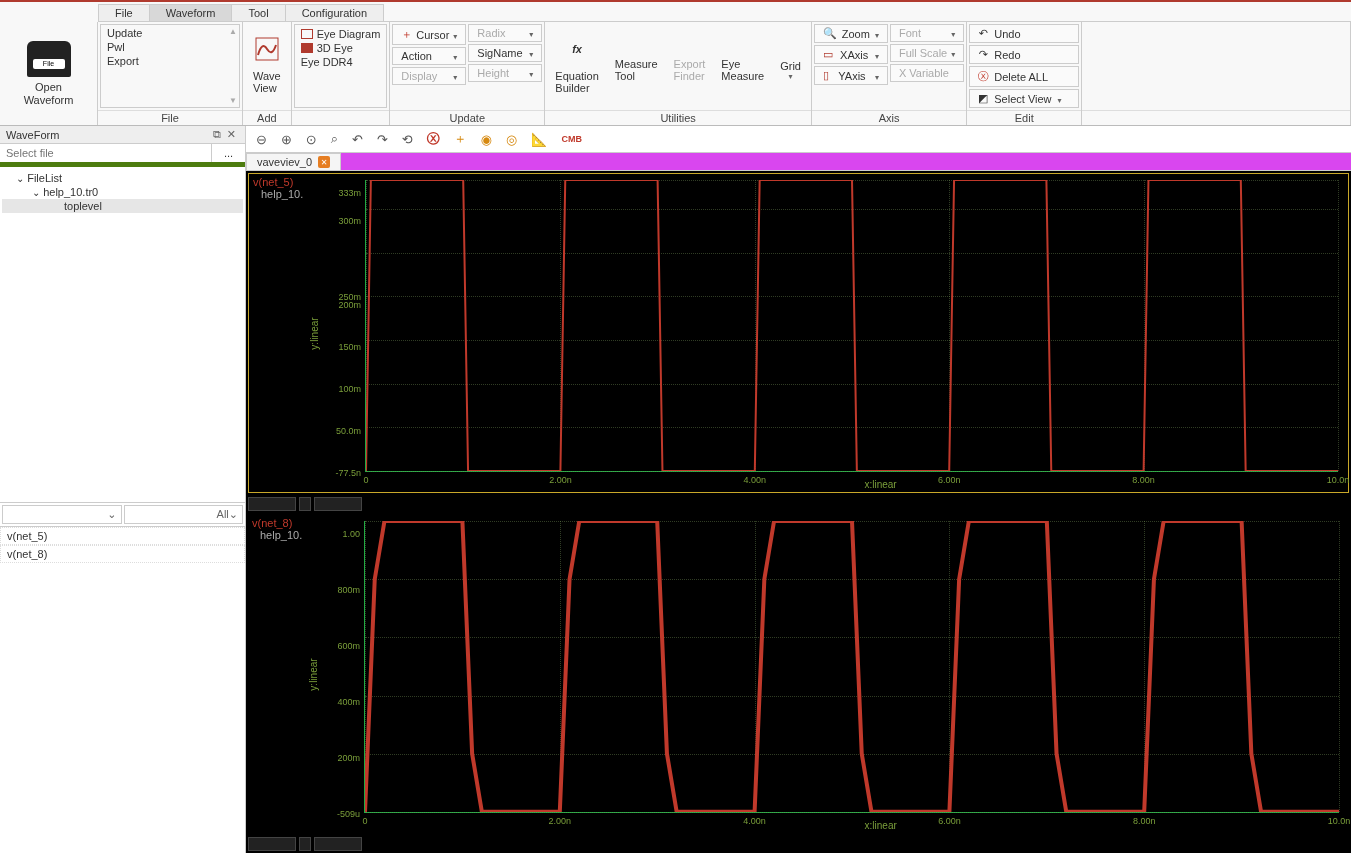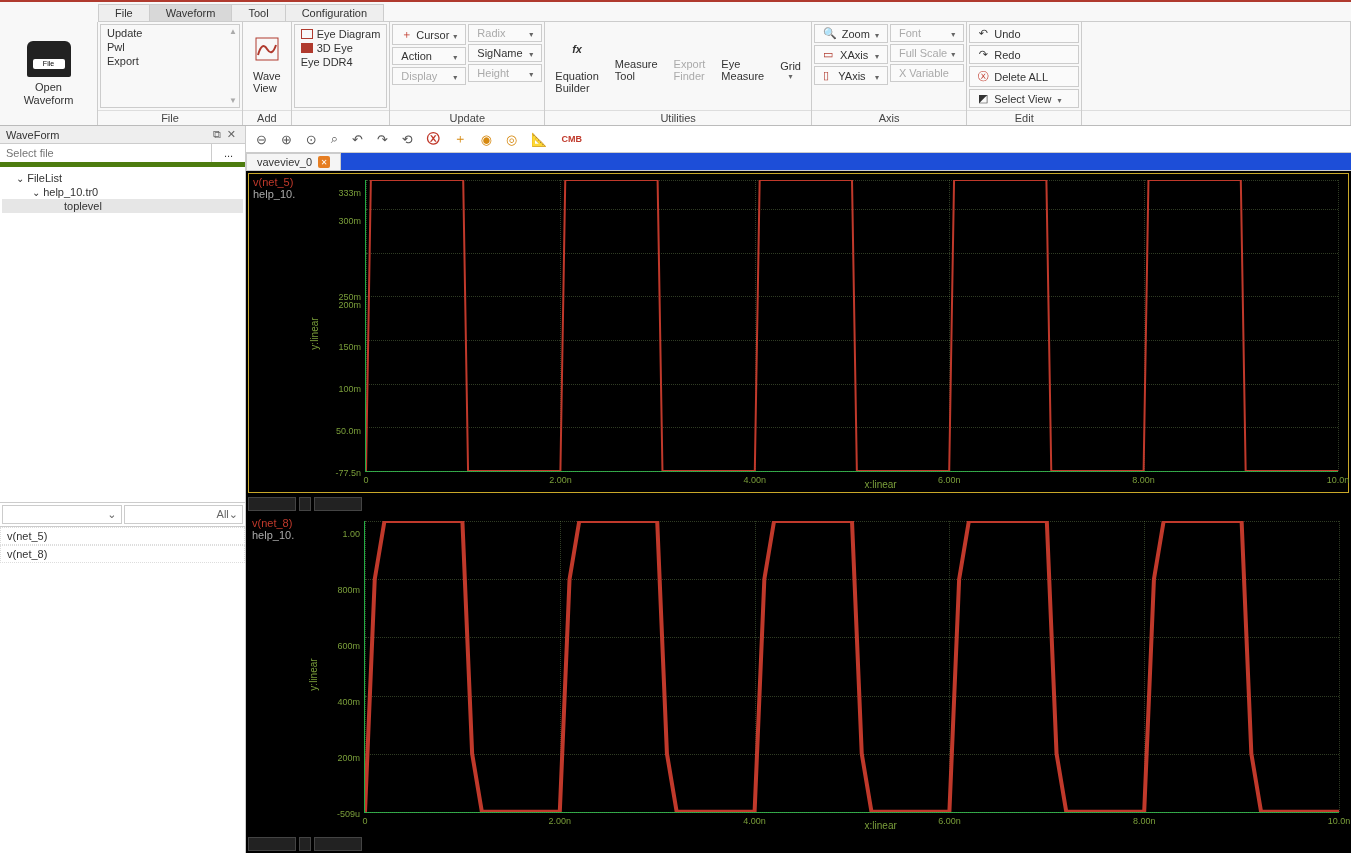--- a/index.html
+++ b/index.html
@@ -70,30 +70,30 @@
 .signals { flex: 1; overflow: auto; }
 .signals .sig { border: 1px dotted #ddd; padding: 2px 6px; cursor: pointer; }
 
 
 .wave-area { flex: 1; display: flex; flex-direction: column; background: #fff; }
 .wave-toolbar { display: flex; align-items: center; gap: 14px; padding: 4px 10px; border-bottom: 1px solid #ccc; }
 .wave-toolbar .t { cursor: pointer; color: #555; font-size: 13px; }
 .wave-toolbar .t.red { color: #c0392b; font-weight: bold; }
 .wave-toolbar .t.orange { color: #d68910; }
 
-.wave-tabs { display: flex; background: #1d4ed8; border-bottom: 1px solid #ccc; }
+.wave-tabs { display: flex; background: #d946ef; border-bottom: 1px solid #ccc; }
 .wave-tabs .wtab { padding: 2px 10px; border: 1px solid #ccc; border-bottom: none; background: #f5f5f5; display: flex; align-items: center; gap: 6px; cursor: pointer; }
 .wave-tabs .x { width: 12px; height: 12px; background: #e67e22; color: #fff; font-size: 8px; display: inline-flex; align-items: center; justify-content: center; border-radius: 2px; }
 
 .plots { flex: 1; background: #000; display: flex; flex-direction: column; padding: 2px; gap: 4px; overflow: hidden; }
 .plot-row { flex: 1; display: flex; position: relative; }
 .plot-row.selected { border: 1px solid #c9a829; }
 .sig-label { width: 58px; padding: 2px 4px; font-size: 9px; }
 .sig-label .l1 { color: #c0392b; }
-.sig-label .l2 { color: #aaa; }
+.sig-label .l2 { color: #aaa; margin-left: 8px; }
 .y-axis-label { width: 14px; display: flex; align-items: center; justify-content: center; }
 .y-axis-label span { transform: rotate(-90deg); color: #7a9e3a; font-size: 10px; white-space: nowrap; }
 .y-ticks { width: 44px; position: relative; }
 .y-ticks .yt { position: absolute; right: 4px; color: #7a9e3a; font-size: 9px; transform: translateY(-50%); }
 .chart { flex: 1; position: relative; border-left: 1px solid #2a4; border-bottom: 1px solid #2a4; margin: 6px 10px 20px 0; }
 .chart .grid-v, .chart .grid-h { position: absolute; background: rgba(100,130,80,.25); }
 .chart .grid-v { top:0; bottom:0; width:1px; border-left: 1px dotted rgba(120,150,90,.4); background:none; }
 .chart .grid-h { left:0; right:0; height:1px; border-top: 1px dotted rgba(120,150,90,.4); background:none; }
 .chart svg { position: absolute; inset: 0; width: 100%; height: 100%; }
 .chart .xt { position: absolute; bottom: -14px; color: #7a9e3a; font-size: 9px; transform: translateX(-50%); }

